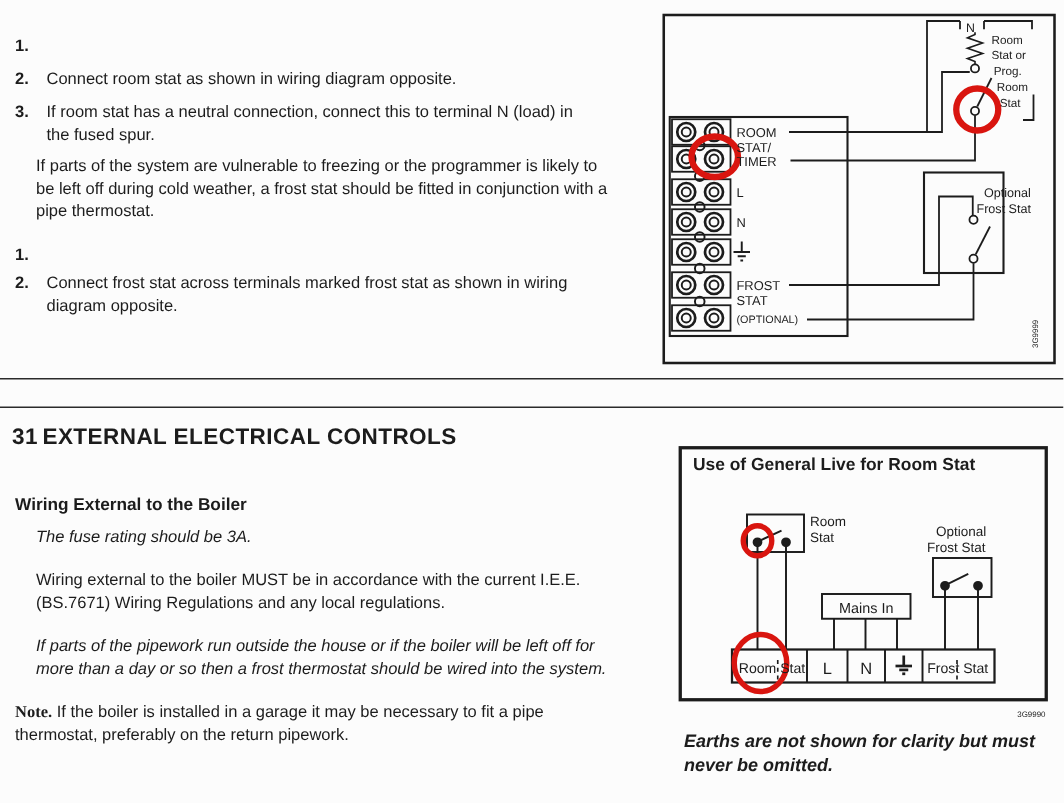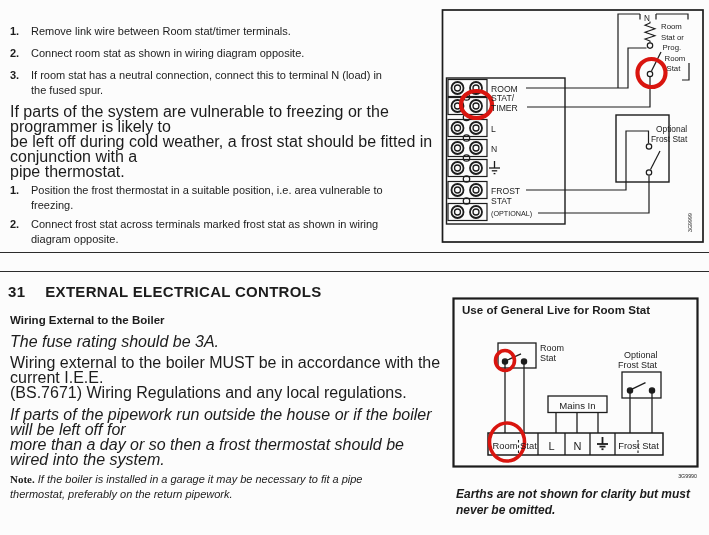--- a/index.html
+++ b/index.html
@@ -3,59 +3,56 @@
 <meta charset="utf-8">
 <style>
   html,body{margin:0;padding:0;}
   body{
     width:709px;height:535px;position:relative;overflow:hidden;
     background:#fcfcfc;color:#1c1c1c;
     font-family:"Liberation Sans","DejaVu Sans",sans-serif;
   }
   .abs{position:absolute;}
   .h-small{font-weight:bold;font-size:11.5px;margin:0;}
-  .body-text{font-size:16px;line-height:15px;white-space:pre-line;margin:0;}
+  .body-text{font-size:11px;line-height:15px;white-space:pre-line;margin:14px;}
   .num-item{display:flex;font-size:11px;line-height:15px;}
   .num{font-weight:bold;width:21px;flex:none;}
   .num-text{white-space:pre-line;}
-  .sec-head{display:flex;align-items:baseline;gap:20px;font-weight:bold;font-size:15px;letter-spacing:.3px;}
+  .sec-head{display:flex;align-items:baseline;gap:3px;font-weight:bold;font-size:15px;letter-spacing:.3px;}
   .caption{font-weight:bold;font-style:italic;font-size:12px;line-height:15.5px;white-space:pre-line;}
   .rule{position:absolute;left:0;width:709px;border-top:1.6px solid #2b2b2b;height:0;}
   svg text{font-family:"Liberation Sans","DejaVu Sans",sans-serif;fill:#1c1c1c;stroke:none;}
   .note-line{font-size:11px;line-height:15px;margin:0;}
   .note-label{font-weight:bold;font-family:Liberation Serif, serif;}
-  .note-italic{font-style:italic;white-space:pre-line;}
+  .note-italic{white-space:pre-line;}
 </style>
 </head>
 <body>
 
 <div class="abs" style="left:10px;top:12px;width:434px;">
 
   <div class="num-item" style="margin-top:12px;">
     <span class="num">1.</span>
-    <span class="num-text">Remove link wire between Room stat/timer terminals.</span>
   </div>
   <div class="num-item" style="margin-top:7px;">
     <span class="num">2.</span>
     <span class="num-text">Connect room stat as shown in wiring diagram opposite.</span>
   </div>
   <div class="num-item" style="margin-top:7px;">
     <span class="num">3.</span>
     <span class="num-text">If room stat has a neutral connection, connect this to terminal N (load) in
 the fused spur.</span>
   </div>
 
   <p class="body-text" style="margin-top:6px;">If parts of the system are vulnerable to freezing or the programmer is likely to
 be left off during cold weather, a frost stat should be fitted in conjunction with a
 pipe thermostat.</p>
 
   <div class="num-item" style="margin-top:4px;">
     <span class="num">1.</span>
-    <span class="num-text">Position the frost thermostat in a suitable position, i.e. area vulnerable to
-freezing.</span>
   </div>
   <div class="num-item" style="margin-top:4px;">
     <span class="num">2.</span>
     <span class="num-text">Connect frost stat across terminals marked frost stat as shown in wiring
 diagram opposite.</span>
   </div>
 </div>
 
 <svg class="abs" style="left:441px;top:8px;" width="268" height="242" viewBox="441 8 268 242">
   <g fill="none" stroke="#1c1c1c" stroke-width="1.2">
@@ -185,21 +182,21 @@
 </svg>
 
 <div class="rule" style="top:252px;"></div>
 <div class="rule" style="top:271px;"></div>
 
 <div class="abs sec-head" style="left:8px;top:283px;">
   <span>31</span>
   <span>EXTERNAL ELECTRICAL CONTROLS</span>
 </div>
 
-<div class="abs" style="left:10px;top:308px;width:436px;">
+<div class="abs" style="left:10px;top:325px;width:436px;">
   <p class="h-small" style="margin-top:6px;">Wiring External to the Boiler</p>
   <p class="body-text" style="margin-top:8px;font-style:italic;">The fuse rating should be 3A.</p>
   <p class="body-text" style="margin-top:6px;">Wiring external to the boiler MUST be in accordance with the current I.E.E.
 (BS.7671) Wiring Regulations and any local regulations.</p>
   <p class="body-text" style="margin-top:7px;font-style:italic;">If parts of the pipework run outside the house or if the boiler will be left off for
 more than a day or so then a frost thermostat should be wired into the system.</p>
   <p class="note-line" style="margin-top:5px;">
     <span class="note-label">Note.</span>
     <span class="note-italic">If the boiler is installed in a garage it may be necessary to fit a pipe
 thermostat, preferably on the return pipework.</span>

